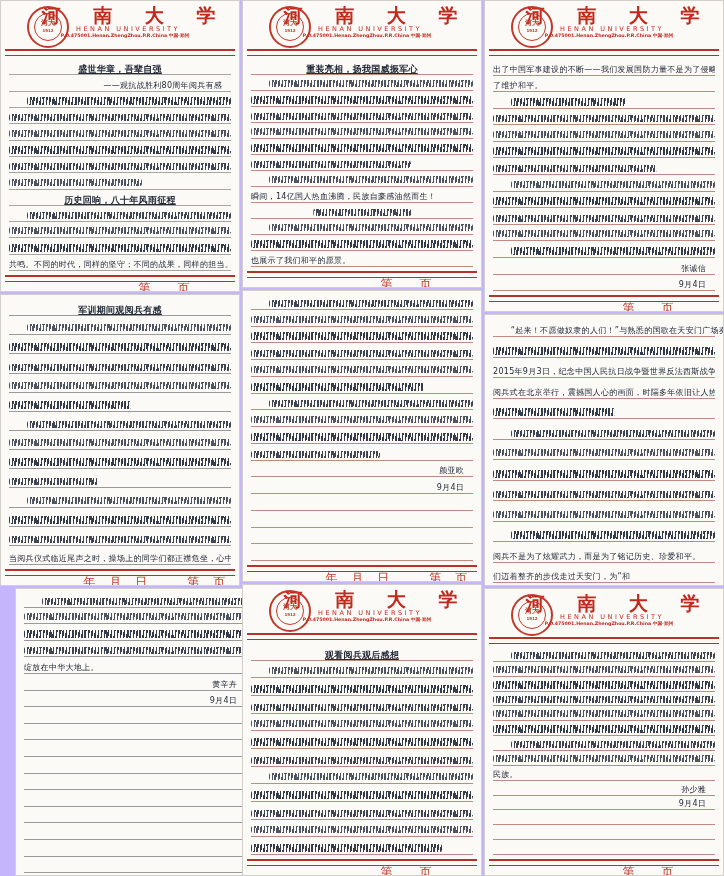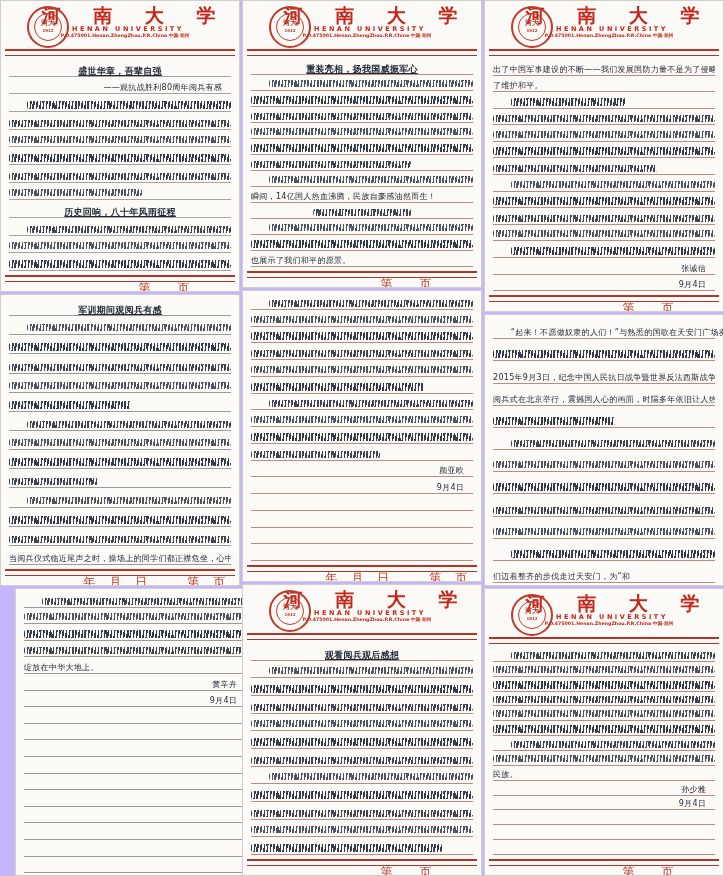--- a/index.html
+++ b/index.html
@@ -35,21 +35,21 @@
     display:flex;flex-direction:column;align-items:center;justify-content:center;
     color:#c0392b;font-size:7px;line-height:7px;font-weight:bold;
   }
   .seal .yr{font-size:5px;transform:scale(.8);}
   .cnname{
     text-align:center;color:#c2281c;font-family:"DejaVu Serif",serif;
     font-weight:bold;font-size:19px;letter-spacing:13px;line-height:20px;
     padding-left:30px;white-space:nowrap;
   }
   .enname{
-    text-align:center;color:#c2281c;font-weight:bold;font-size:6.5px;
+    text-align:center;color:#c2281c;font-weight:normal;font-size:6.5px;
     letter-spacing:2.5px;line-height:8px;padding-left:16px;white-space:nowrap;
   }
   .addr{
     text-align:center;color:#c2281c;font-weight:bold;font-size:6.5px;
     transform:scale(.72);transform-origin:center top;line-height:7px;
     padding-left:14px;white-space:nowrap;
   }
   .lhrule{position:absolute;left:4px;right:4px;bottom:1px;height:4px;
     border-top:2.5px solid #b5342a;border-bottom:1px solid #b5342a;}
 
@@ -127,20 +127,23 @@
         </div>
         <div class="line">
           <span class="scrib j0" style="width: 92%; left: 8%;"></span>
         </div>
         <div class="line">
           <span class="scrib j1" style="width: 100%; left: 0%;"></span>
         </div>
         <div class="line">
           <span class="scrib j2" style="width: 100%; left: 0%;"></span>
         </div>
+        <div class="line">
+          <span class="hw  ">共鸣。不同的时代，同样的坚守；不同的战果，同样的担当。</span>
+        </div>
       </div>
       <div class="pfoot">
         <div class="rule"></div>
         <div class="mark">第　　页</div>
       </div>
     </div>
   <div class="page p2" style="--lc: #c08a80;">
       <div class="lh">
         <div class="seal">
           <div class="inner">
@@ -388,20 +391,23 @@
         <div class="line">
           <span class="scrib j0" style="width: 100%; left: 0%;"></span>
         </div>
         <div class="line">
           <span class="scrib j1" style="width: 100%; left: 0%;"></span>
         </div>
         <div class="line">
           <span class="scrib j2" style="width: 92%; left: 8%;"></span>
         </div>
         <div class="line">
+          <span class="hw  ">阅兵不是为了炫耀武力，而是为了铭记历史、珍爱和平。</span>
+        </div>
+        <div class="line">
           <span class="hw  ">们迈着整齐的步伐走过天安门，为“和</span>
         </div>
       </div>
     </div>
   <div class="page p7" style="--lc: #9a9a9a;">
       <div class="lines">
         <div class="line">
           <span class="scrib j0" style="width: 92%; left: 8%;"></span>
         </div>
         <div class="line">

